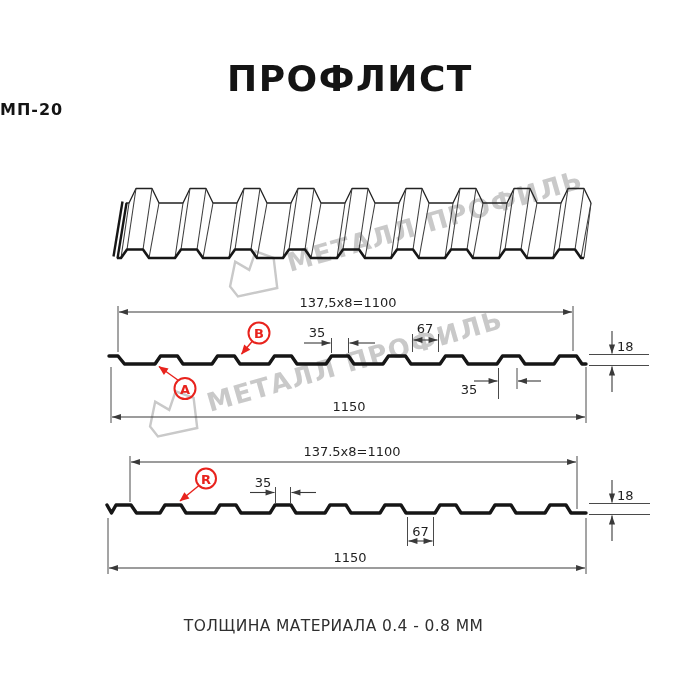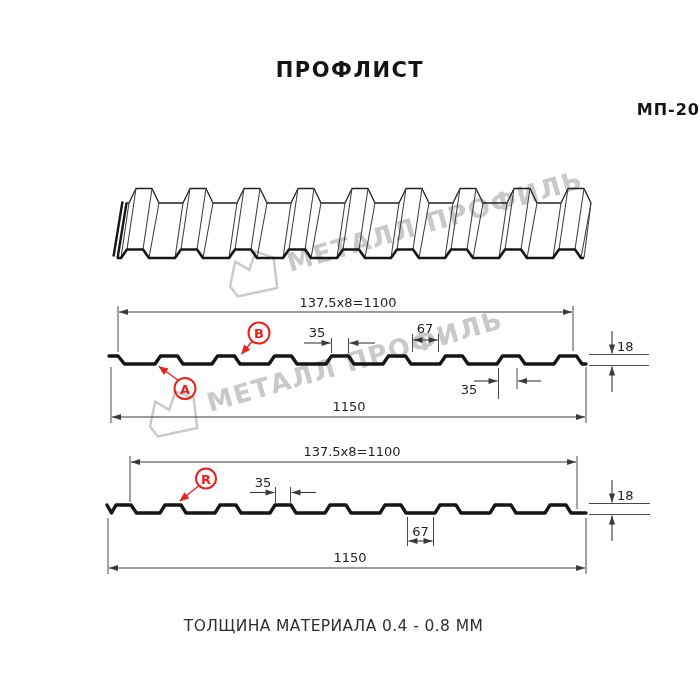--- a/index.html
+++ b/index.html
@@ -3,24 +3,24 @@
 <meta charset="utf-8">
 <style>
   html,body{margin:0;padding:0}
   body{
     width:700px;height:700px;position:relative;overflow:hidden;
     background:#ffffff;
     font-family:"DejaVu Sans","Liberation Sans",sans-serif;
   }
   .title{
     position:absolute;top:58px;left:0;width:700px;text-align:center;
-    font-size:21px;font-weight:bold;letter-spacing:1.5px;color:#141414;
+    font-size:36px;font-weight:bold;letter-spacing:1.5px;color:#141414;
   }
   .subtitle{
-    position:absolute;top:100px;left:0;width:700px;text-align:right;
+    position:absolute;top:100px;left:0;width:700px;text-align:left;
     font-size:16px;font-weight:bold;letter-spacing:1px;color:#141414;
   }
   .footer{
     position:absolute;top:617px;left:0;width:667px;text-align:center;
     font-size:15.5px;font-weight:normal;letter-spacing:.4px;color:#2f2f2f;
   }
   .wm{
     position:absolute;display:flex;align-items:center;gap:10px;
     color:#c9c9c9;transform:rotate(-16deg);transform-origin:left center;
     white-space:nowrap;pointer-events:none;

